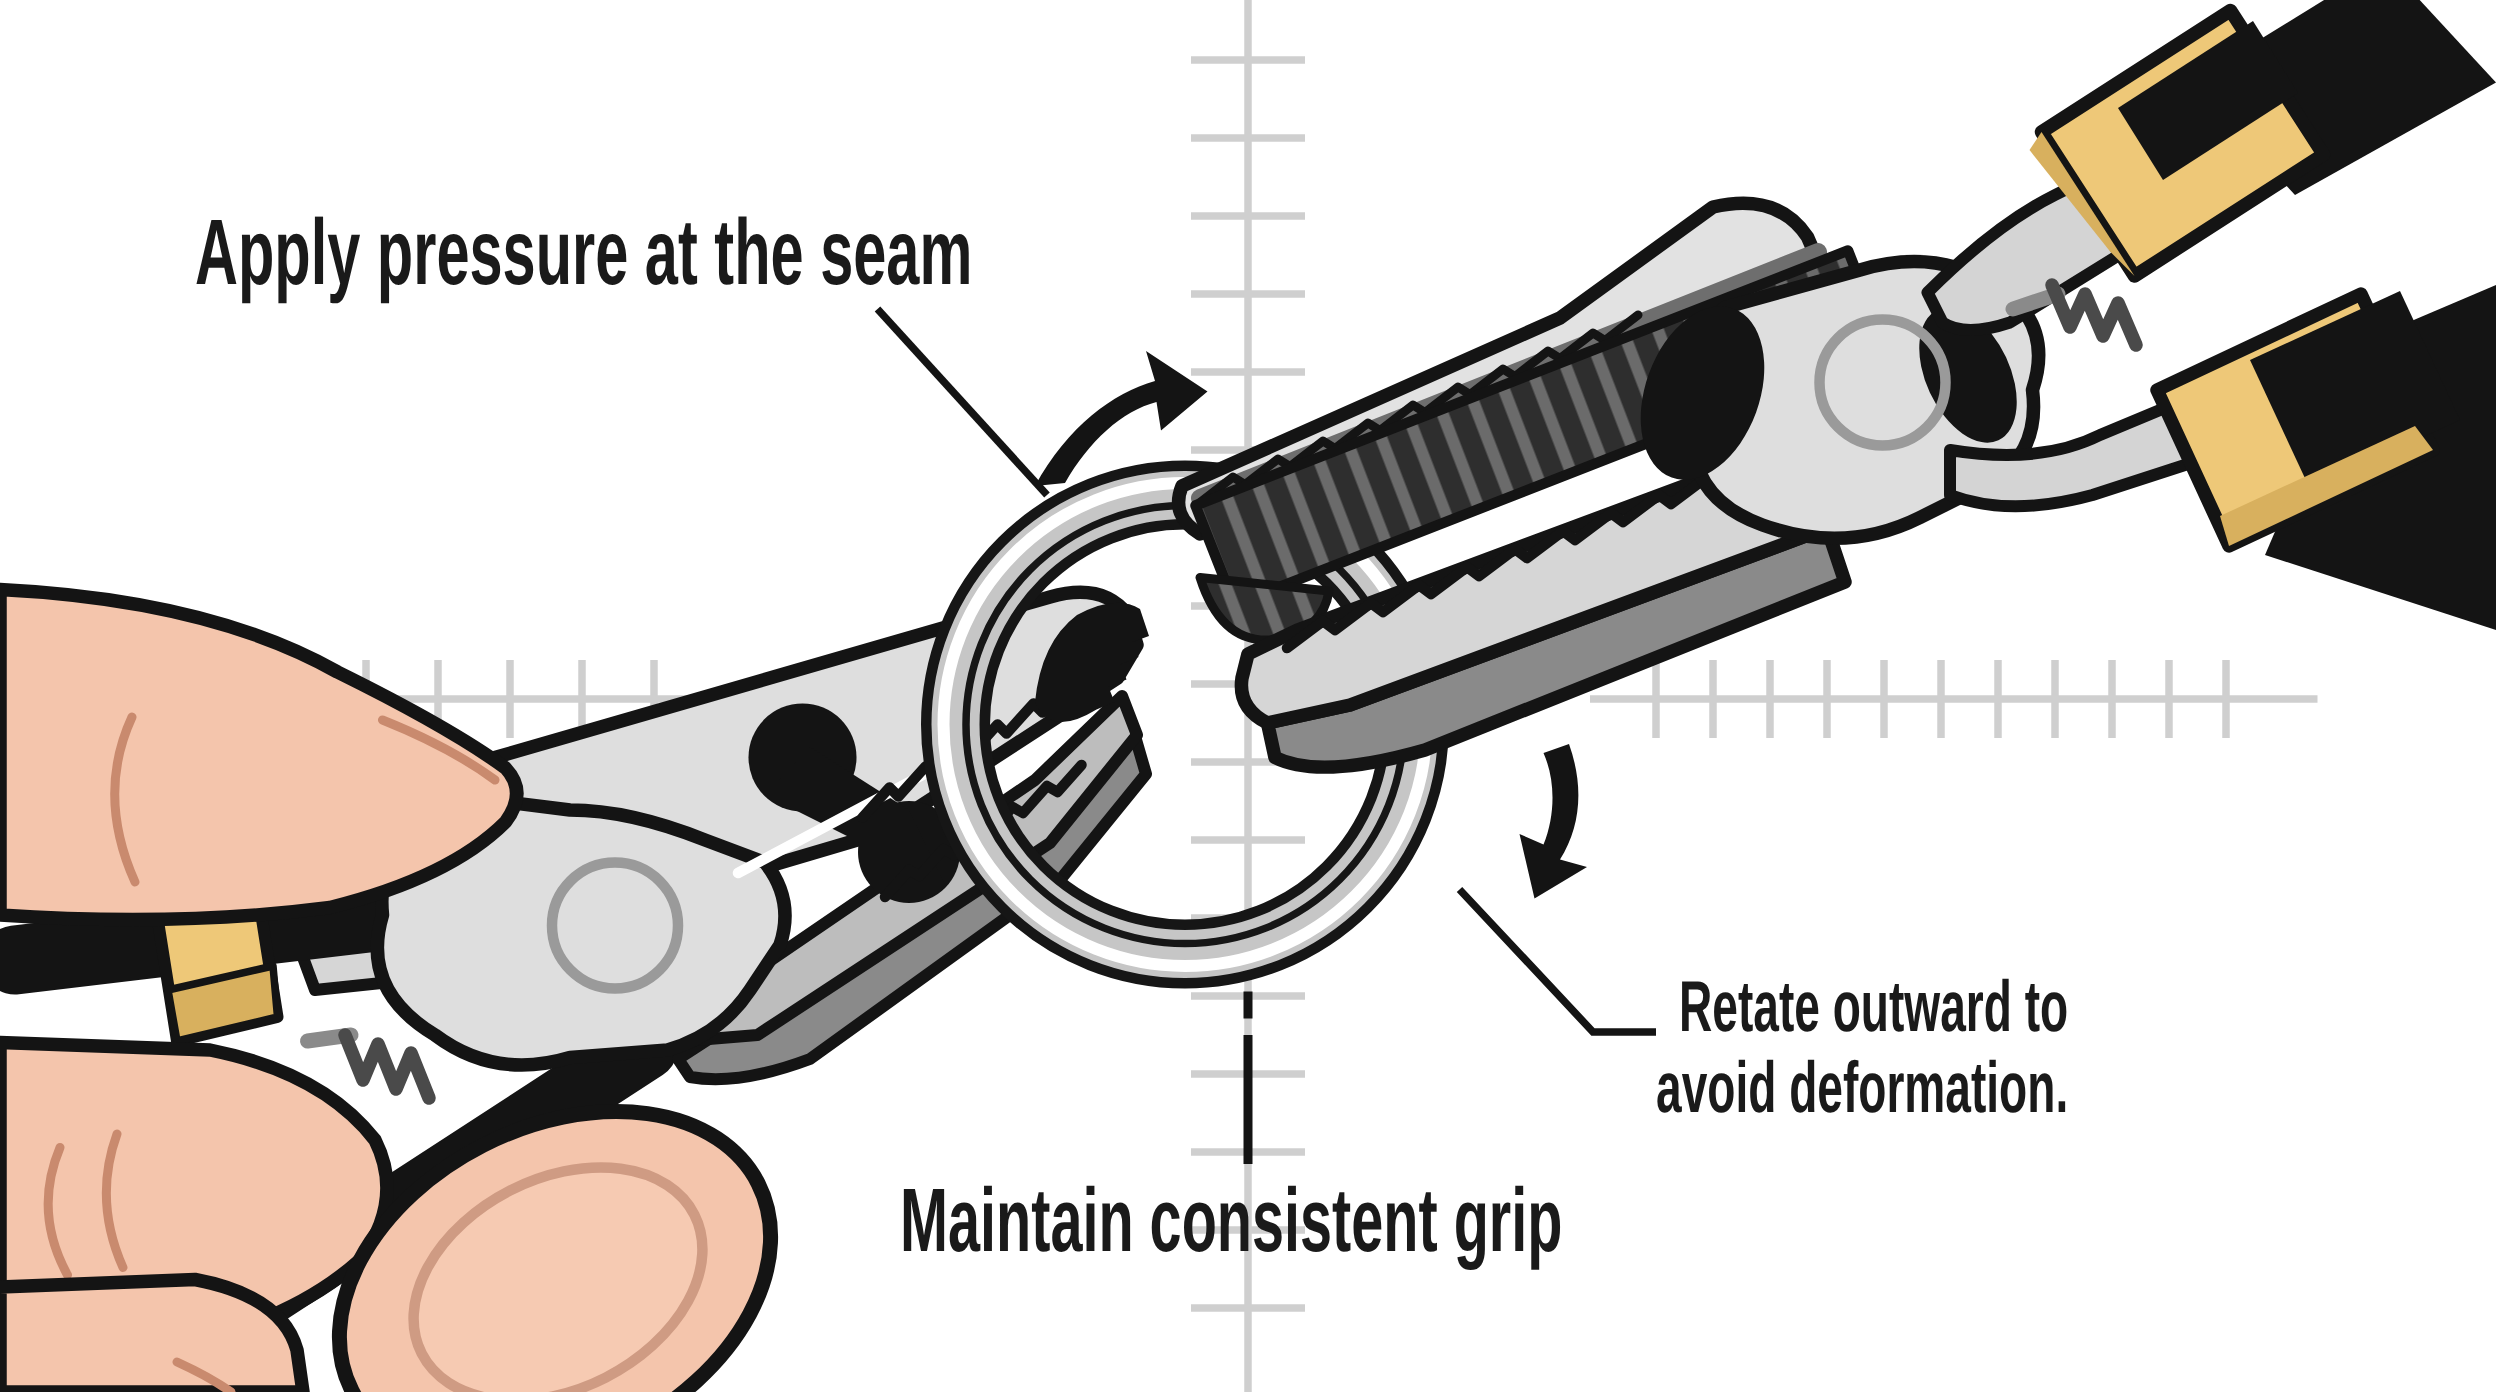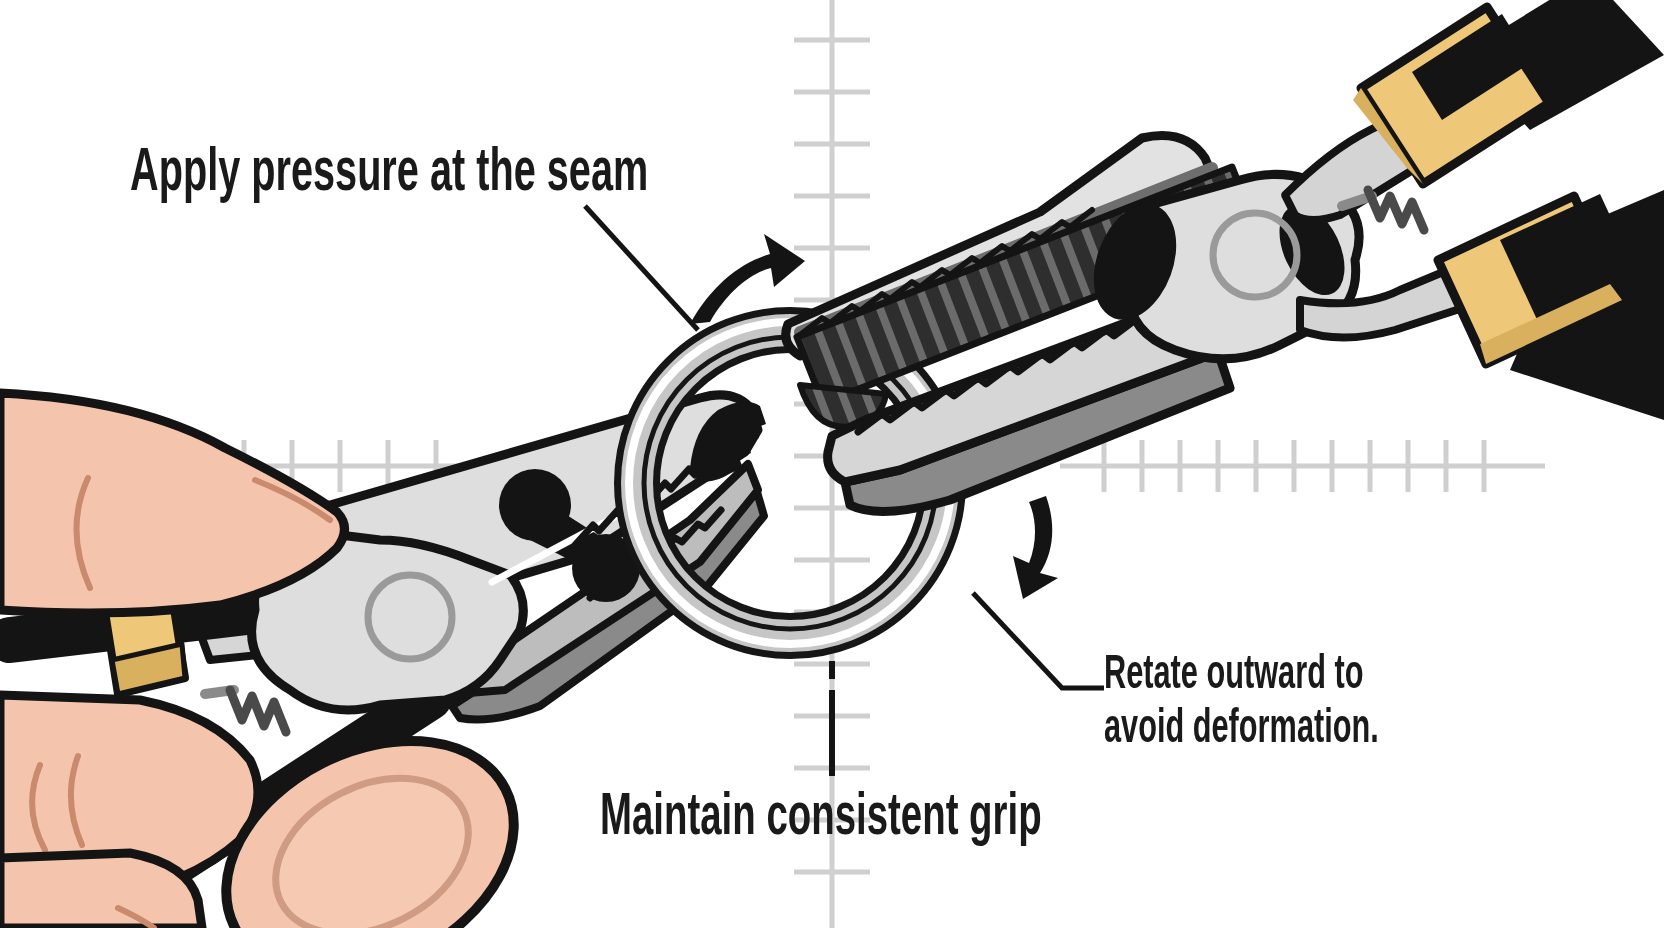--- a/index.html
+++ b/index.html
@@ -1,17 +1,17 @@
 <!DOCTYPE html>
 <html><head>
 <meta charset="utf-8">
 <style>
   html,body{margin:0;padding:0;background:#fff;}
   #stage{position:relative;width:1664px;height:928px;overflow:hidden;background:#ffffff;
-         font-family:"Liberation Sans",sans-serif;}
+         font-family:"Liberation Sans",sans-serif;text-align:right;}
   #stage svg{position:absolute;left:0;top:0;}
   .label{position:absolute;color:#1a1a1a;font-weight:bold;white-space:nowrap;
          transform:scaleX(0.64);transform-origin:0 0;letter-spacing:0;line-height:1.12;}
   #label-seam{left:130px;top:134px;font-size:62px;}
   #label-rotate{left:1104px;top:645px;font-size:48px;}
   #label-grip{left:600px;top:780px;font-size:60px;}
 </style>
 </head>
 <body>
 

